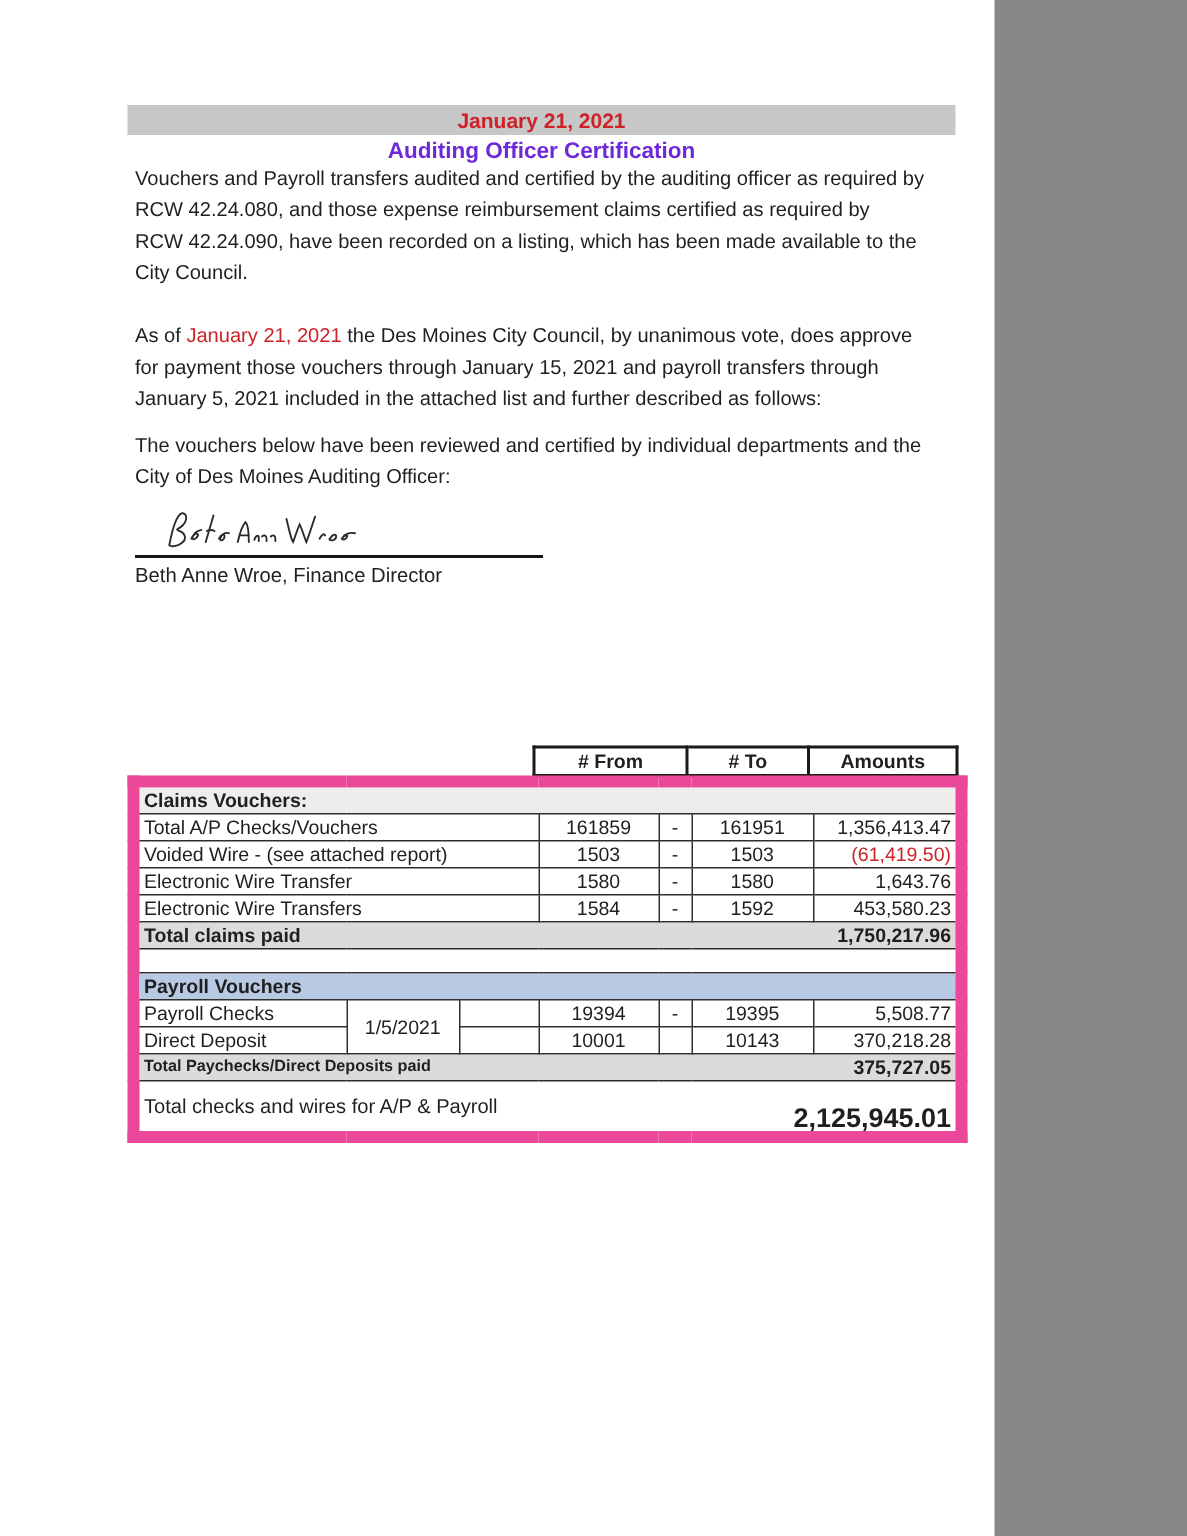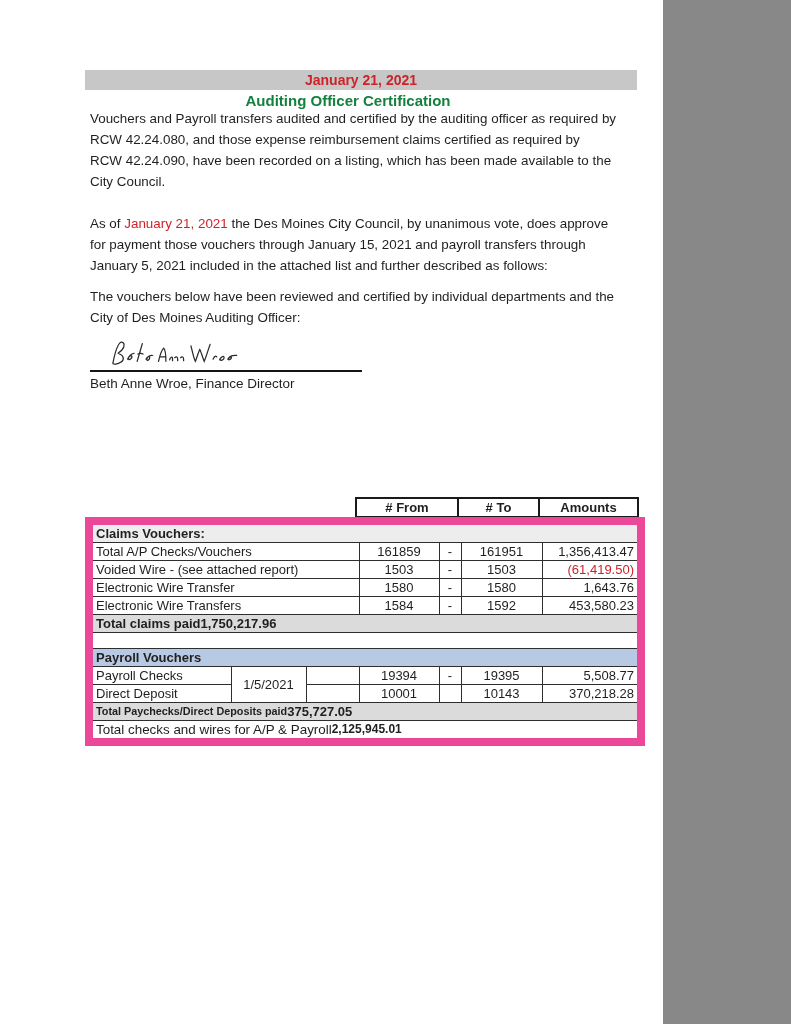--- a/index.html
+++ b/index.html
@@ -12,22 +12,22 @@
     overflow:hidden;
   }
   
   .date-banner{
     position:absolute;left:85px;top:70px;width:552px;height:20px;
     background:#c7c7c7;
     text-align:center;line-height:20px;
     font-size:14px;font-weight:bold;color:#cd2328;
   }
   .doc-title{
-    position:absolute;left:72px;top:92px;width:552px;
-    text-align:center;font-size:15px;font-weight:bold;color:#15803d;
+    position:absolute;left:85px;top:92px;width:552px;
+    text-align:center;font-size:15px;font-weight:bold;color:#6d28d9;
   }
   
   .para{position:absolute;left:90px;width:570px;font-size:13.4px;}
   .para .ln{height:21px;line-height:21px;white-space:nowrap;}
   #p1{top:108px;}
   #p2{top:213px;}
   #p3{top:286px;}
   .red-inline{color:#cd2328;}
   
   .sig-script{position:absolute;left:104px;top:337px;}
@@ -57,26 +57,26 @@
     white-space:nowrap;overflow:hidden;
     background:#ffffff;
   }
   .tbl-body td.sect-claims{background:#ededed;font-weight:bold;}
   .tbl-body td.sect-payroll{background:#b8c9e3;font-weight:bold;}
   .tbl-body td.gray-total{background:#dbdbdb;}
   .tbl-body td.ctr{text-align:center;}
   .tbl-body td.rgt{text-align:right;}
   .tbl-body td.neg{color:#cd2328;}
   .tbl-body td.spacer{height:15px;}
-  .flex-total{display:flex;justify-content:flex-start;align-items:center;}
+  .flex-total{display:flex;justify-content:space-between;align-items:center;}
   .flex-total .t-label{font-weight:bold;}
   .flex-total .t-amount{font-weight:bold;}
   .small-label{font-size:10.8px;}
   .plain-label{font-weight:normal;font-size:13.4px;}
-  .grand-amount{font-weight:bold;font-size:12px;}
+  .grand-amount{font-weight:bold;font-size:18px;margin-top:16px;}
 </style>
 </head>
 <body>
 
 <div class="page">
 
   <div class="date-banner">January 21, 2021</div>
   <div class="doc-title">Auditing Officer Certification</div>
 
   <div class="para" id="p1">

